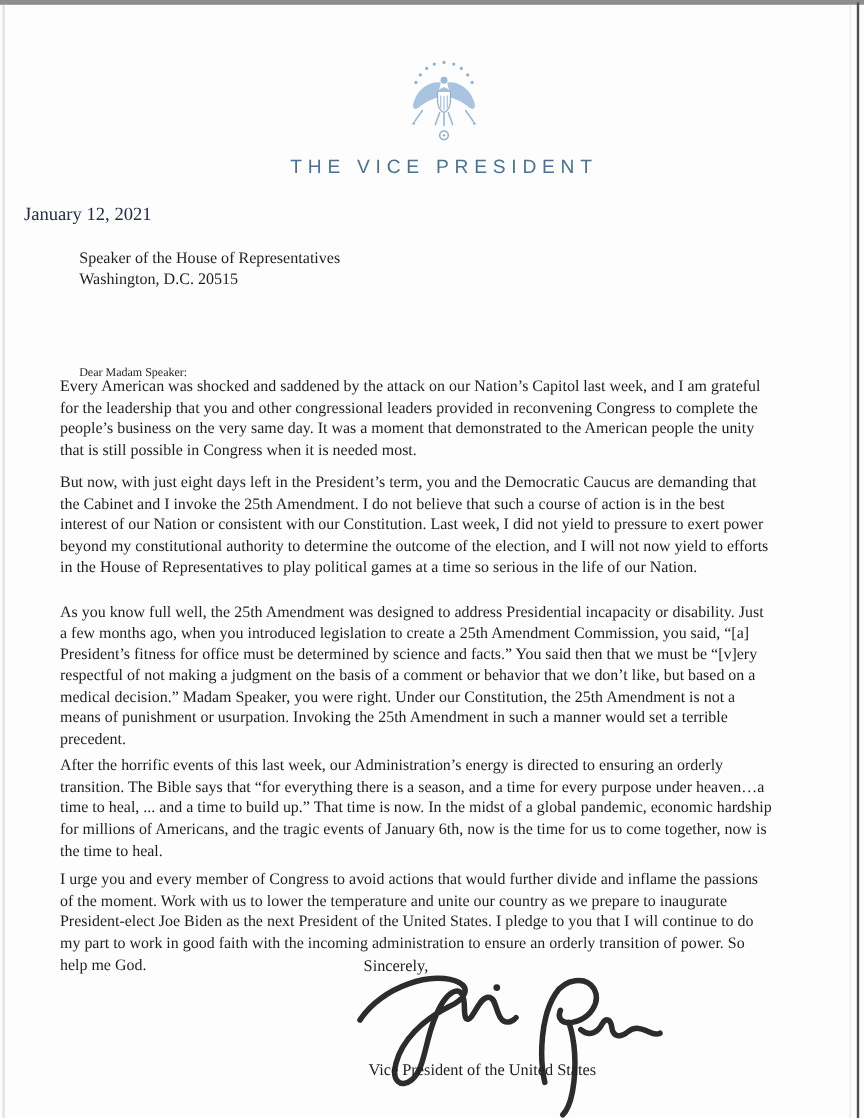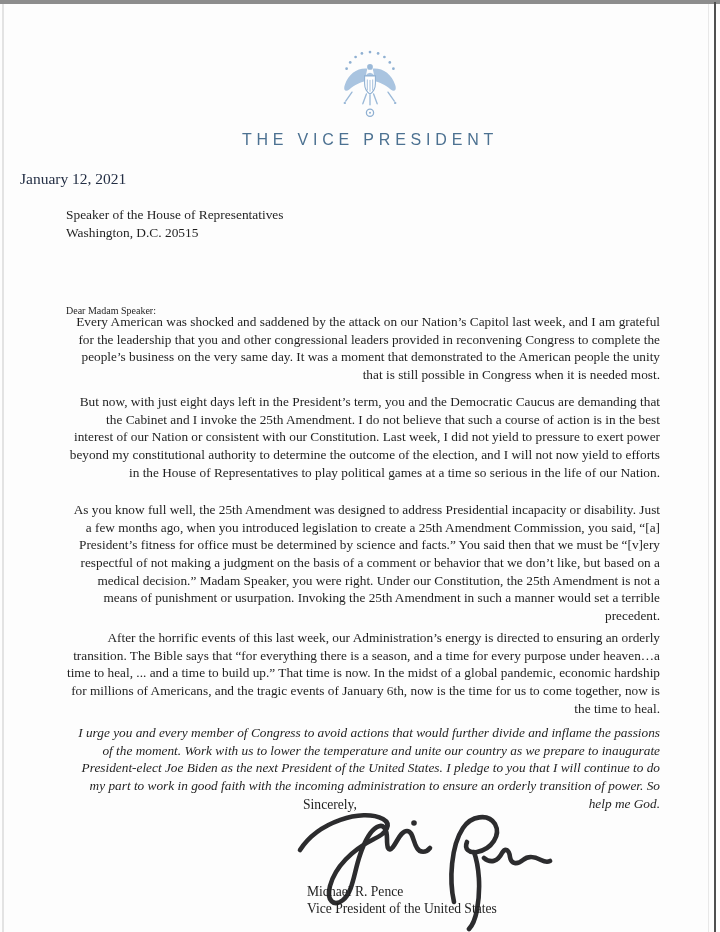--- a/index.html
+++ b/index.html
@@ -30,24 +30,24 @@
   .date{
     position:absolute;left:20px;top:170px;width:700px;text-align:left;
     font-size:15.5px;color:var(--date-text,#232e44);
   }
 
   .recipient{position:absolute;left:66px;top:206px;width:594px;
     font-size:13.4px;line-height:17.6px;color:var(--body-text,#1f1f1f);}
   .salutation{position:absolute;left:66px;top:271px;width:594px;
     font-size:10px;color:var(--body-text,#1f1f1f);margin-top:34px;}
 
-  .para{position:absolute;left:66px;width:594px;
+  .para{position:absolute;left:50px;width:594px;
     font-size:13.3px;line-height:17.6px;color:var(--body-text,#1f1f1f);
-    text-align:right;}
-  .p1{top:300px;} .p2{top:380px;} .p3{top:488px;} .p4{top:616px;} .p5{top:711px;font-style:italic;}
+    text-align:left;}
+  .p1{top:300px;} .p2{top:380px;} .p3{top:488px;} .p4{top:616px;} .p5{top:711px;}
 
   .valediction{position:absolute;left:303px;top:797px;
     font-size:13.6px;color:var(--body-text,#1f1f1f);}
   .sig-wrap{position:absolute;left:288px;top:804px;width:266px;height:128px;pointer-events:none;}
   .typed-name{position:absolute;left:307px;top:883px;
     font-size:13.6px;line-height:17.4px;color:var(--body-text,#1f1f1f);}
 </style>
 </head>
 <body>
 
@@ -111,16 +111,15 @@
         <path d="M12 46 C30 18 74 4 95 15 C104 20 99 29 86 35 C64 46 47 63 42 82 C38 97 46 103 55 96 C65 88 66 68 72 51 C76 39 82 27 89 23 C96 19 99 26 99 35 C99 43 100 49 105 43 C110 36 113 27 119 27 C125 27 125 38 129 44 C132 49 138 49 142 44"></path>
         <path d="M166 98 C161 76 163 42 175 24 C183 12 200 9 207 20 C213 31 204 45 189 48 C181 49.5 176 45 179 38"></path>
         <path d="M186 48 C191 62 193 84 189 106 C187 116 184 122 181 125"></path>
         <path d="M196 54 C203 60 210 57 214 49 C217 44 221 45 222 53 C223 60 229 61 235 56 C241 51 247 53 253 56 C257 58 260 58 262 57"></path>
       </g>
       <circle cx="126" cy="19" r="2.8" fill="#2c2c2e"></circle>
     </svg>
   </div>
 
   <div class="typed-name">
-    <div>Michael R. Pence</div>
     <div>Vice President of the United States</div>
   </div>
 </div>
 
 </body></html>

